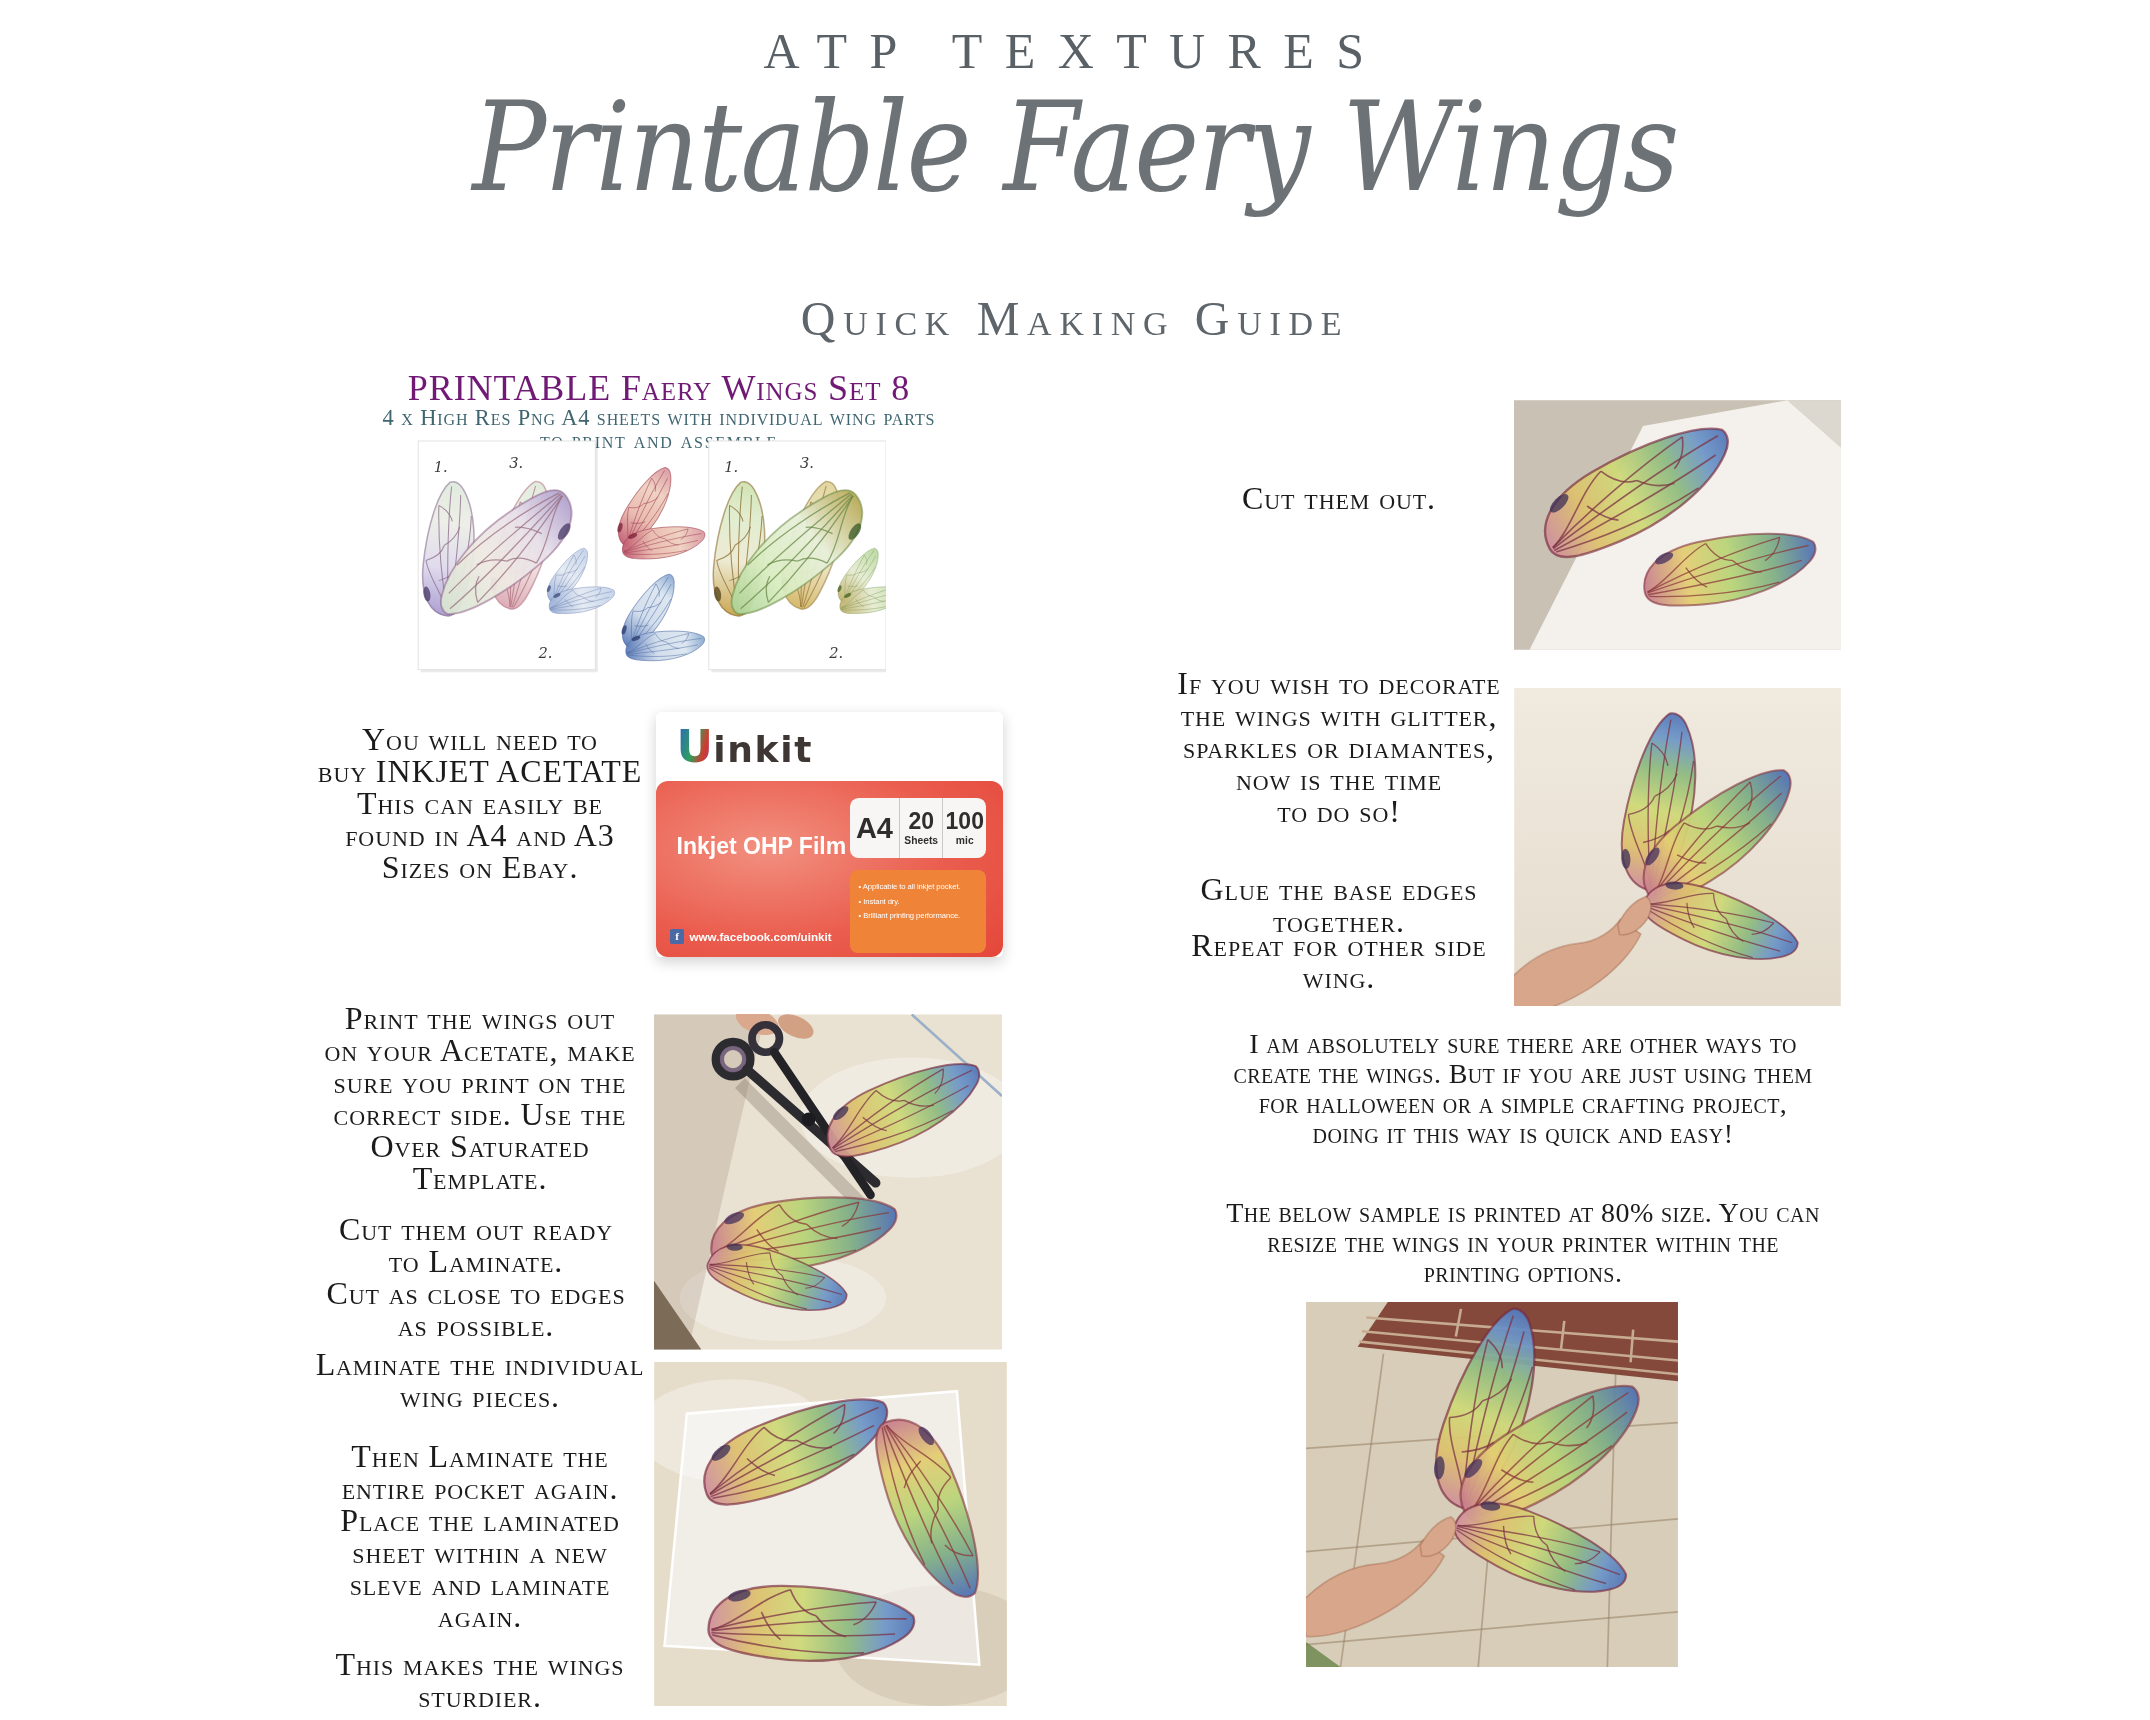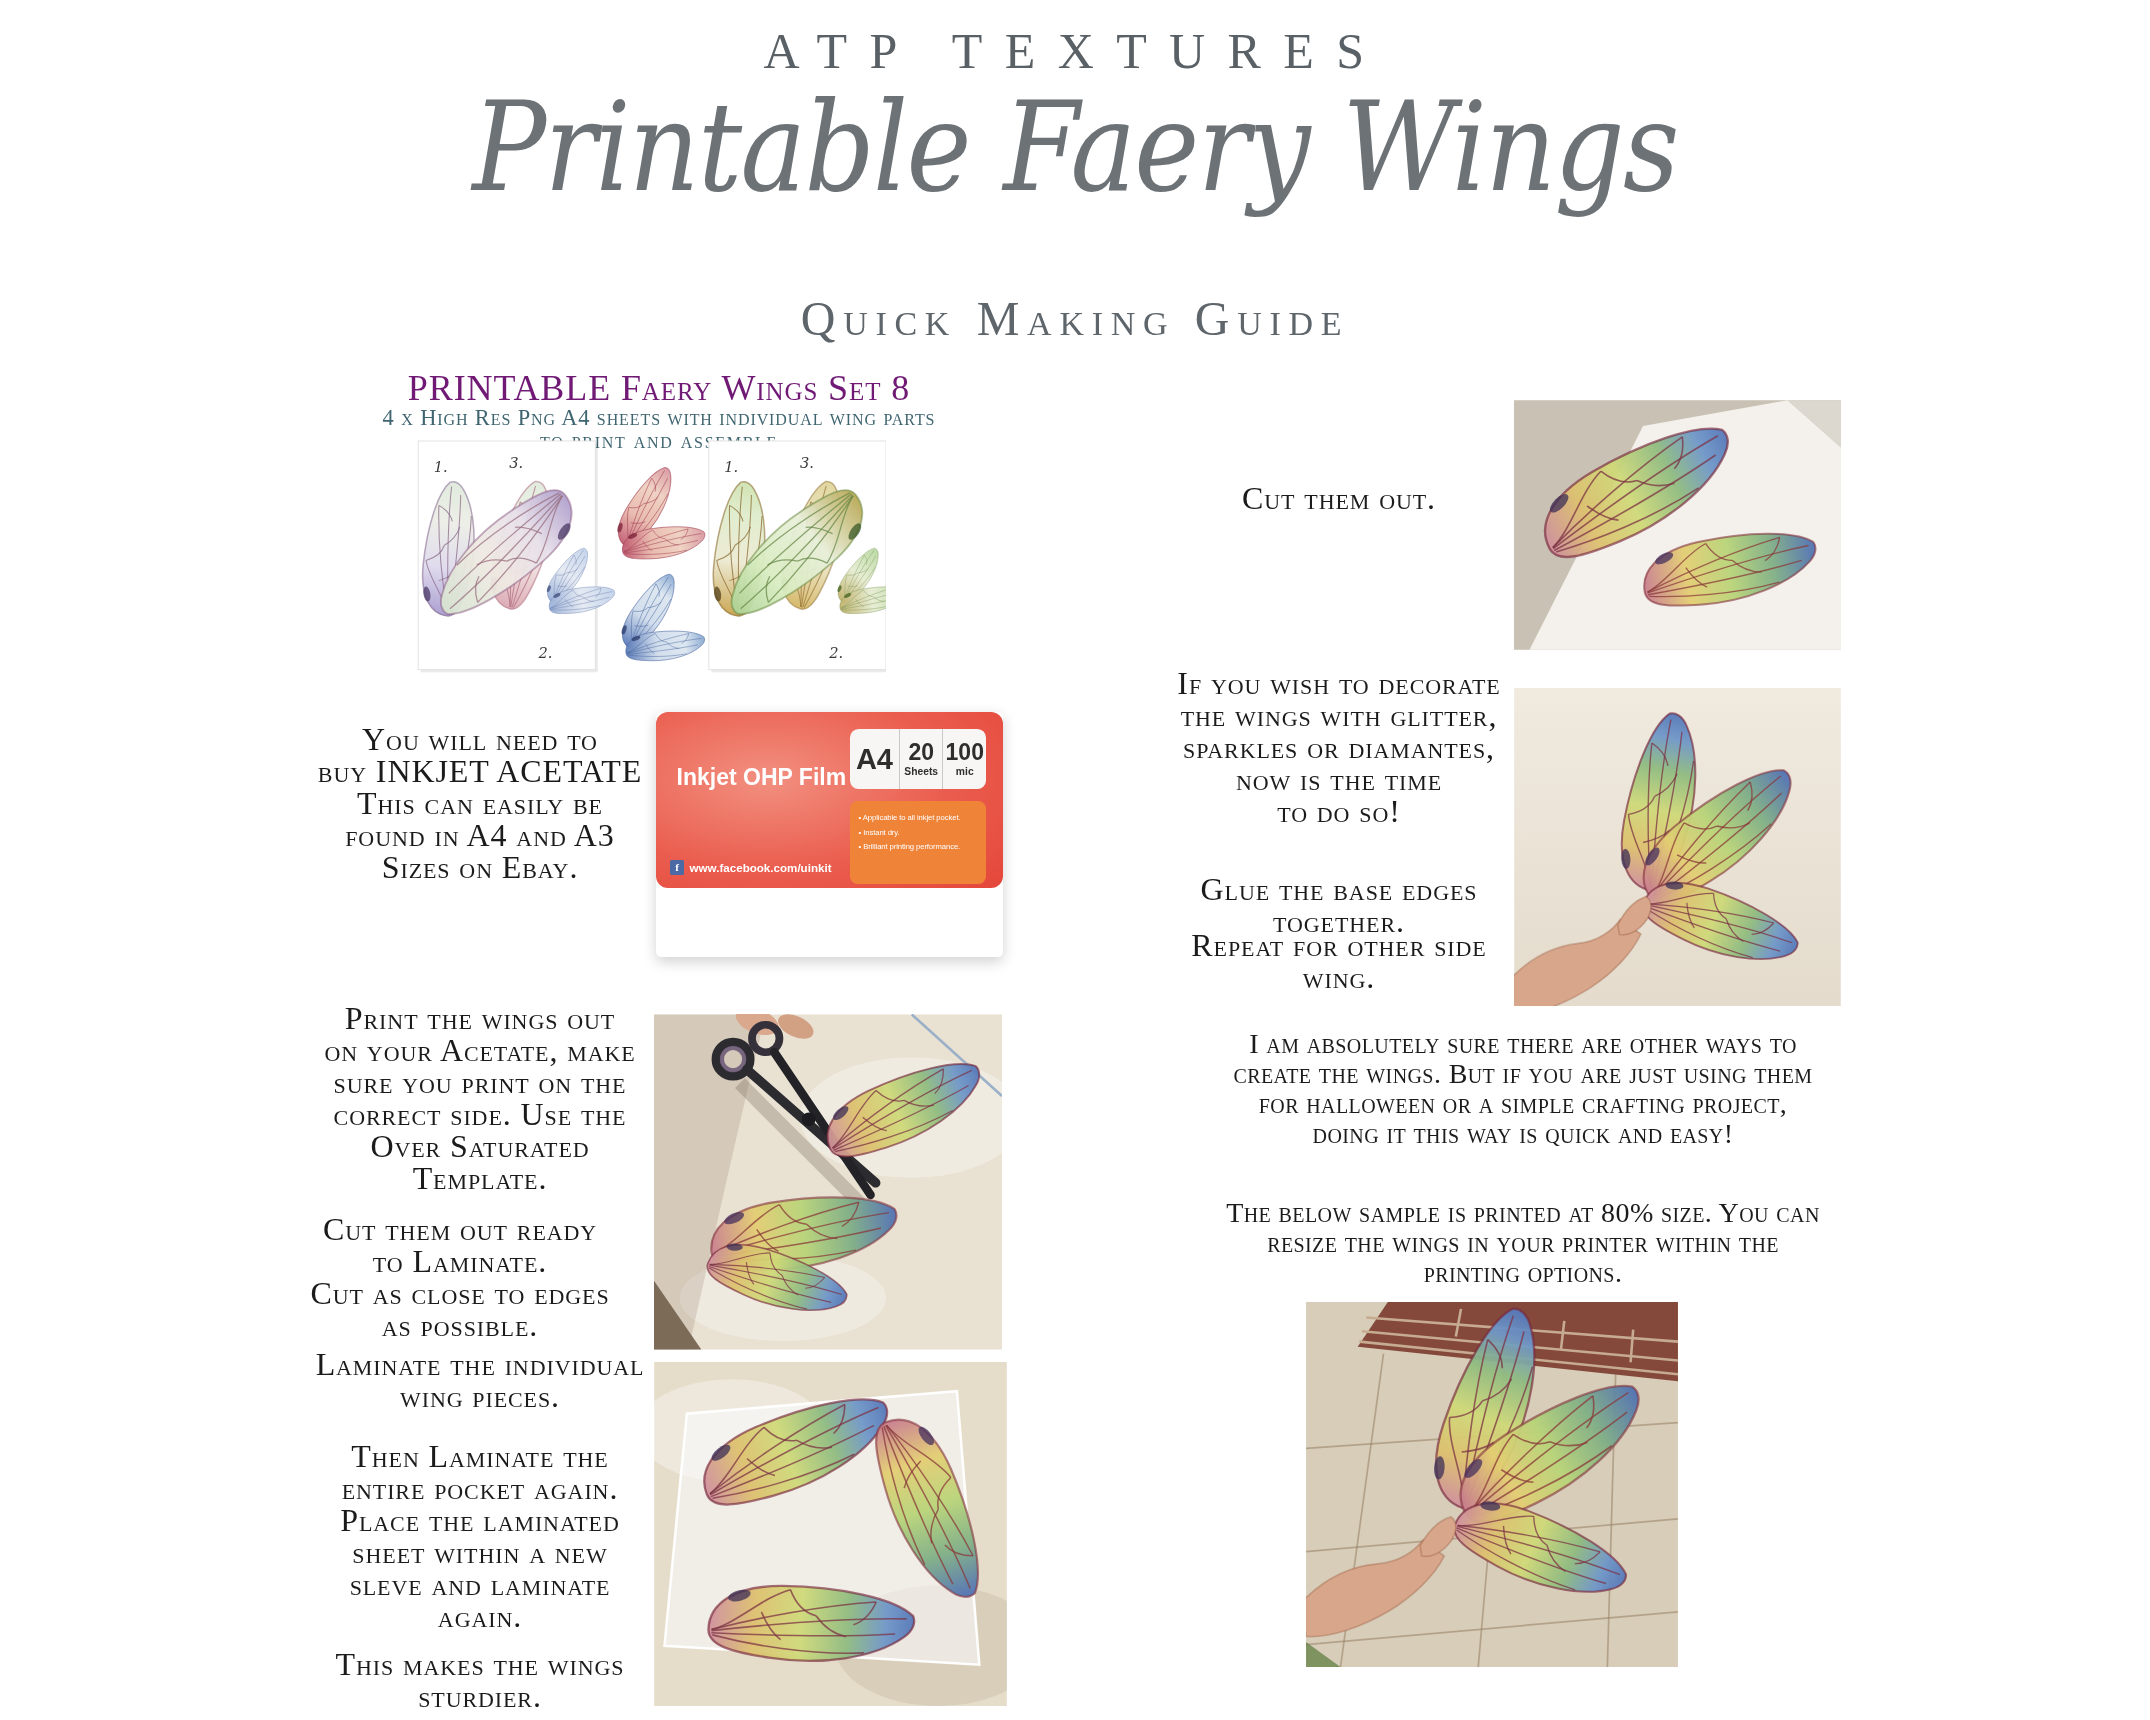--- a/index.html
+++ b/index.html
@@ -247,21 +247,21 @@
 buy INKJET ACETATE
 This can easily be
 found in A4 and A3
 Sizes on Ebay.</div>
 <div class="tb" style="left:480px;top:1002px;">Print the wings out
 on your Acetate, make
 sure you print on the
 correct side. Use the
 Over Saturated
 Template.</div>
-<div class="tb" style="left:460px;top:1213px;">Cut them out ready
+<div class="tb" style="left:476px;top:1213px;">Cut them out ready
 to Laminate.
 Cut as close to edges
 as possible.</div>
 <div class="tb" style="left:480px;top:1348px;">Laminate the individual
 wing pieces.</div>
 <div class="tb" style="left:480px;top:1440px;">Then Laminate the
 entire pocket again.
 Place the laminated
 sheet within a new
 sleve and laminate
@@ -281,20 +281,23 @@
 wing.</div>
 <div class="tb wide" style="left:1523px;top:1029px;">I am absolutely sure there are other ways to
 create the wings. But if you are just using them
 for halloween or a simple crafting project,
 doing it this way is quick and easy!</div>
 <div class="tb wide" style="left:1523px;top:1198px;">The below sample is printed at 80% size. You can
 resize the wings in your printer within the
 printing options.</div>
 
 <div class="photo uinkit" id="ph-uinkit">
+  <div class="uk-top">
+    <div class="uk-logo"><span class="uk-u">U</span><span class="uk-rest">inkit</span></div>
+  </div>
   <div class="uk-body">
     <div class="uk-product">Inkjet OHP Film</div>
     <div class="uk-spec">
       <div class="uk-size">A4</div>
       <div class="uk-col">
         <span class="uk-big">20</span>
         <span class="uk-small">Sheets</span>
       </div>
       <div class="uk-col">
         <span class="uk-big">100</span>

